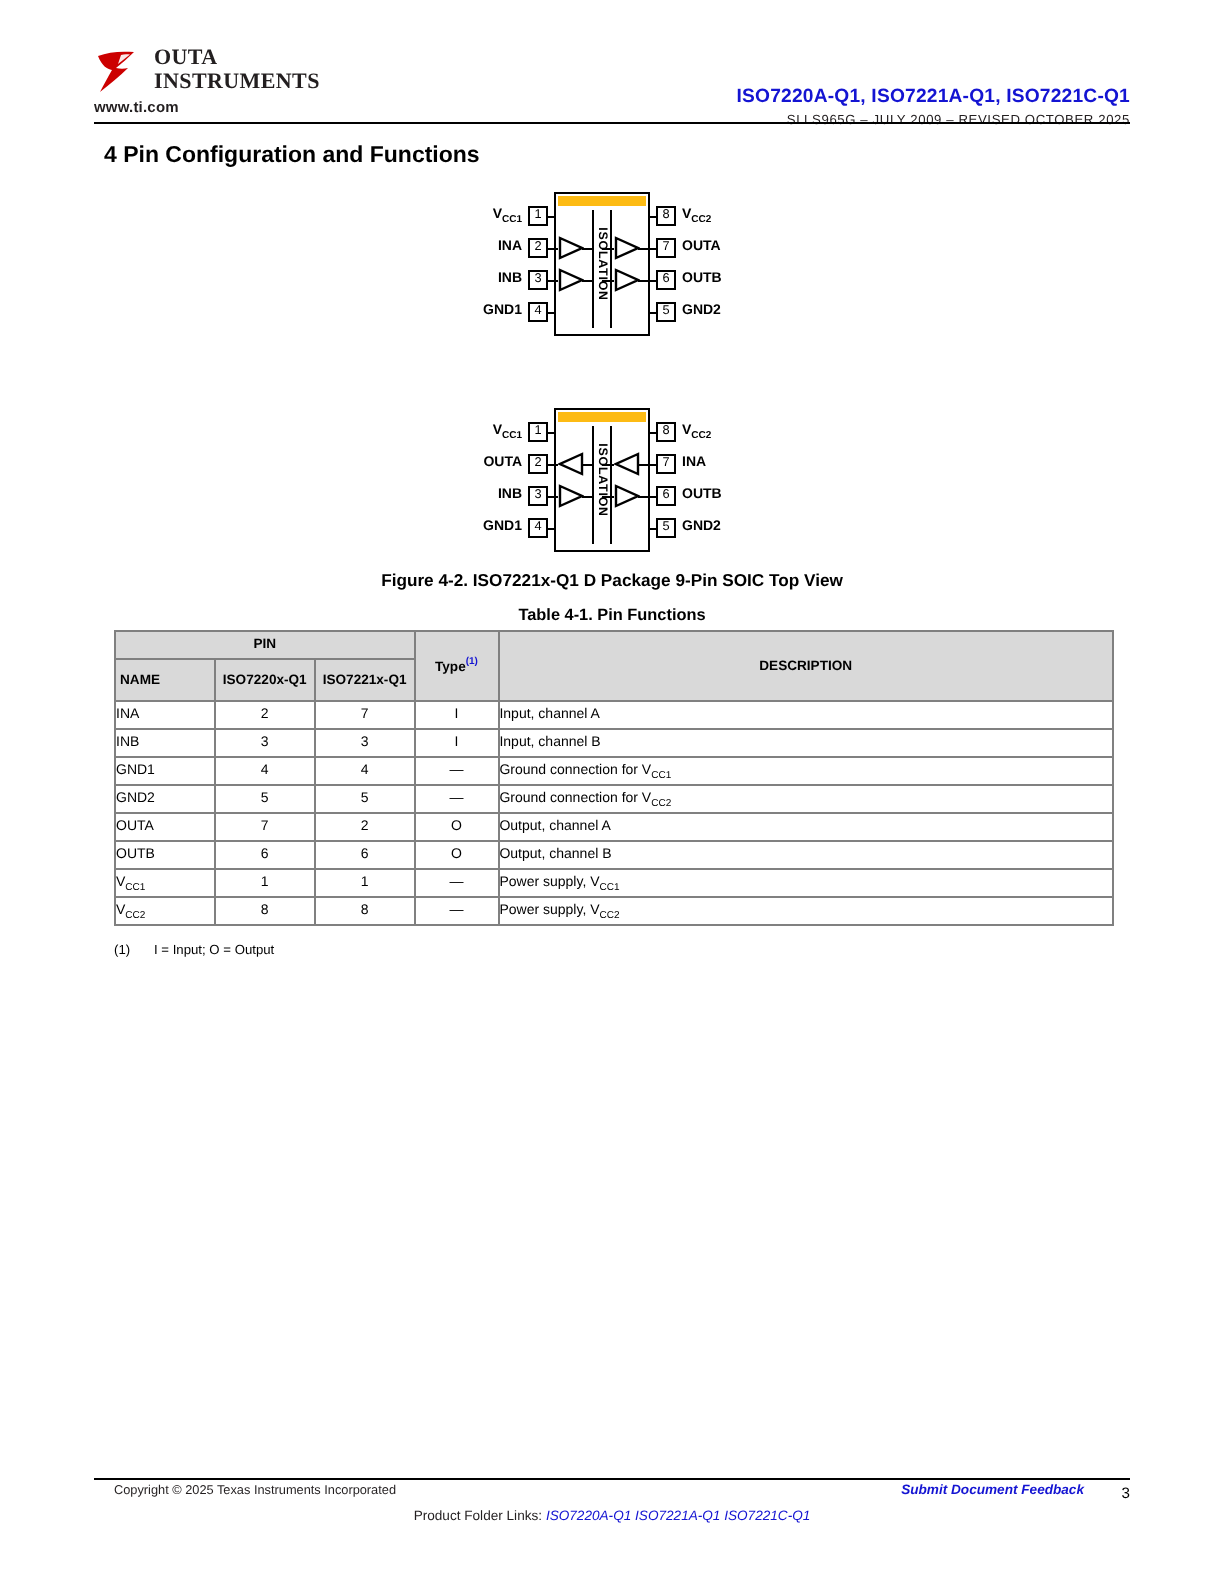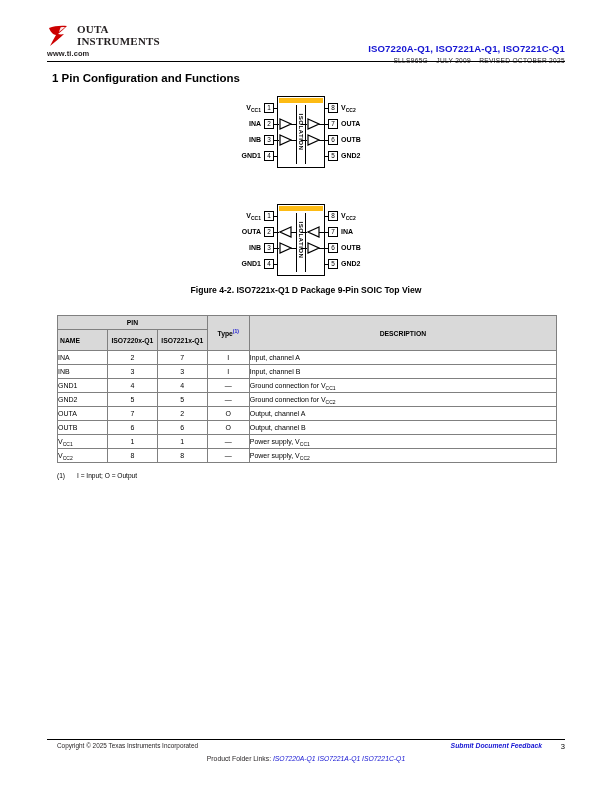--- a/index.html
+++ b/index.html
@@ -147,21 +147,21 @@
       </div>
       <div class="tl-url">www.ti.com</div>
     </div>
     <div class="hdr-right">
       <div class="hdr-parts">ISO7220A-Q1, ISO7221A-Q1, ISO7221C-Q1</div>
       <div class="hdr-doc">SLLS965G – JULY 2009 – REVISED OCTOBER 2025</div>
     </div>
   </div>
   <div class="hdr-rule"></div>
 
-  <div class="sec-title">1 Pin Configuration and Functions</div>
+  <div class="sec-title">4 Pin Configuration and Functions</div>
 
   <div class="pkg" id="fig1" style="left:0;top:92px;width:612px;height:80px;">
       <div class="body" style="left: 277px; top: 4px; width: 48px; height: 72px;"></div>
       <div class="goldbar" style="left: 279px; top: 6px; width: 44px; height: 5px;"></div>
       <div class="isobox" style="left: 296px; top: 13px; width: 10px; height: 59px;"></div>
       <div class="isolabel" style="left: 301px; top: 40px; transform: translate(-50%, -50%) rotate(90deg);">ISOLATION</div>
       <div class="lead" style="left: 274px; top: 16px; width: 3px;"></div>
       <div class="pinbox" style="left: 264px; top: 11px;">1</div>
       <div class="plabel left" style="left: 216px; top: 12px; width: 45px;">V<sub>CC1</sub></div>
       <div class="lead" style="left: 274px; top: 32px; width: 3px;"></div>
@@ -252,20 +252,21 @@
       <div class="lead" style="left: 301px; top: 32px; width: 6px;"></div>
       <div class="lead" style="left: 319px; top: 32px; width: 6px;"></div>
       <svg class="buf" width="13" height="12" viewBox="0 0 13 12" style="left: 307px; top: 42px;">
         <polygon points="1,1 12,6 1,11" fill="#ffffff" stroke="#000000" stroke-width="1.2"></polygon>
       </svg>
       <div class="lead" style="left: 301px; top: 48px; width: 6px;"></div>
       <div class="lead" style="left: 319px; top: 48px; width: 6px;"></div>
     </div>
   <div class="figcap" style="top:285px;">Figure 4-2. ISO7221x-Q1 D Package 9-Pin SOIC Top View</div>
 
+  <div class="tbl-cap">Table 4-1. Pin Functions</div>
 
   <table class="pinfn">
     <colgroup>
       <col style="width:50px">
         <col style="width:50px">
         <col style="width:50px">
       <col style="width:42px">
         <col style="width:308px">
     </colgroup>
     <thead>

